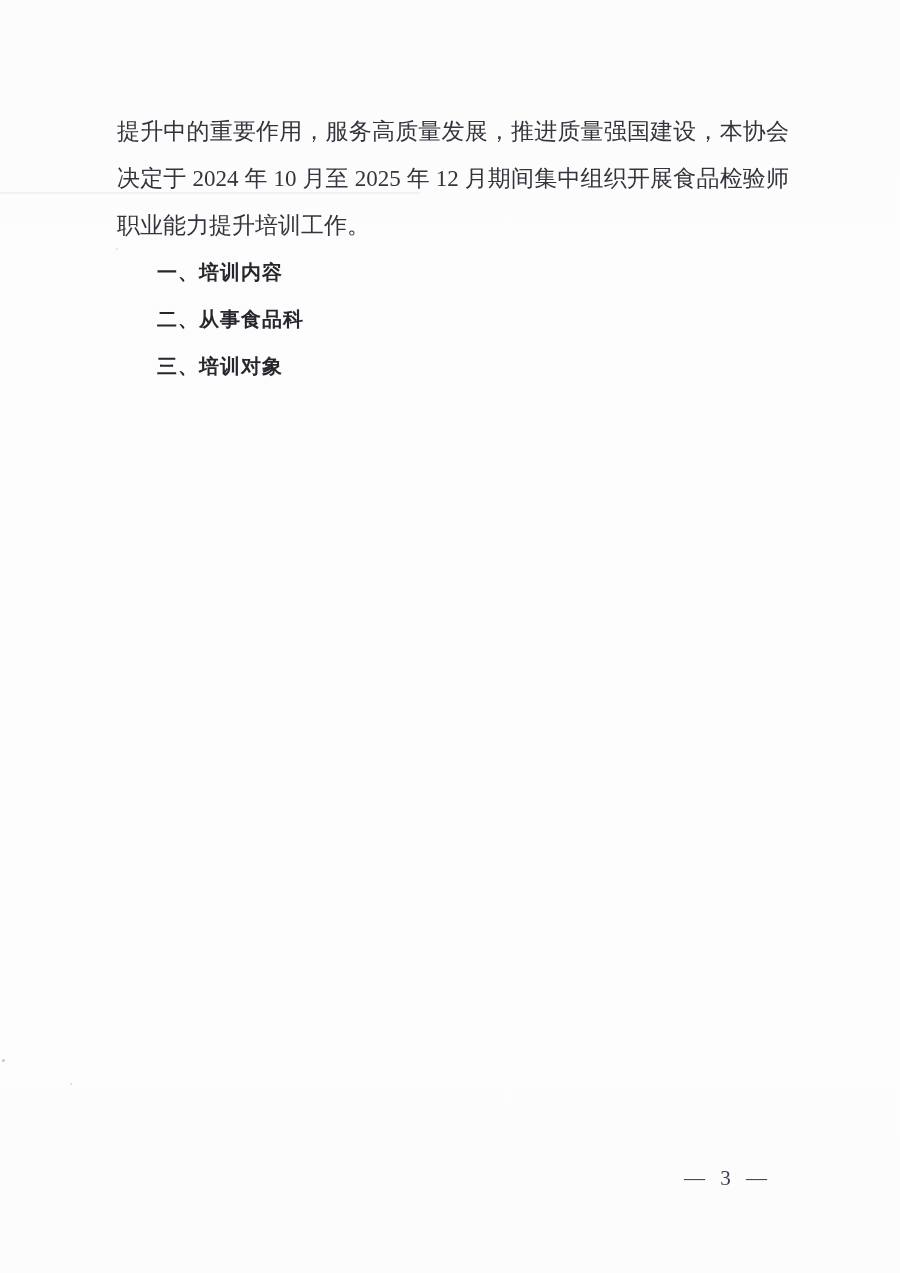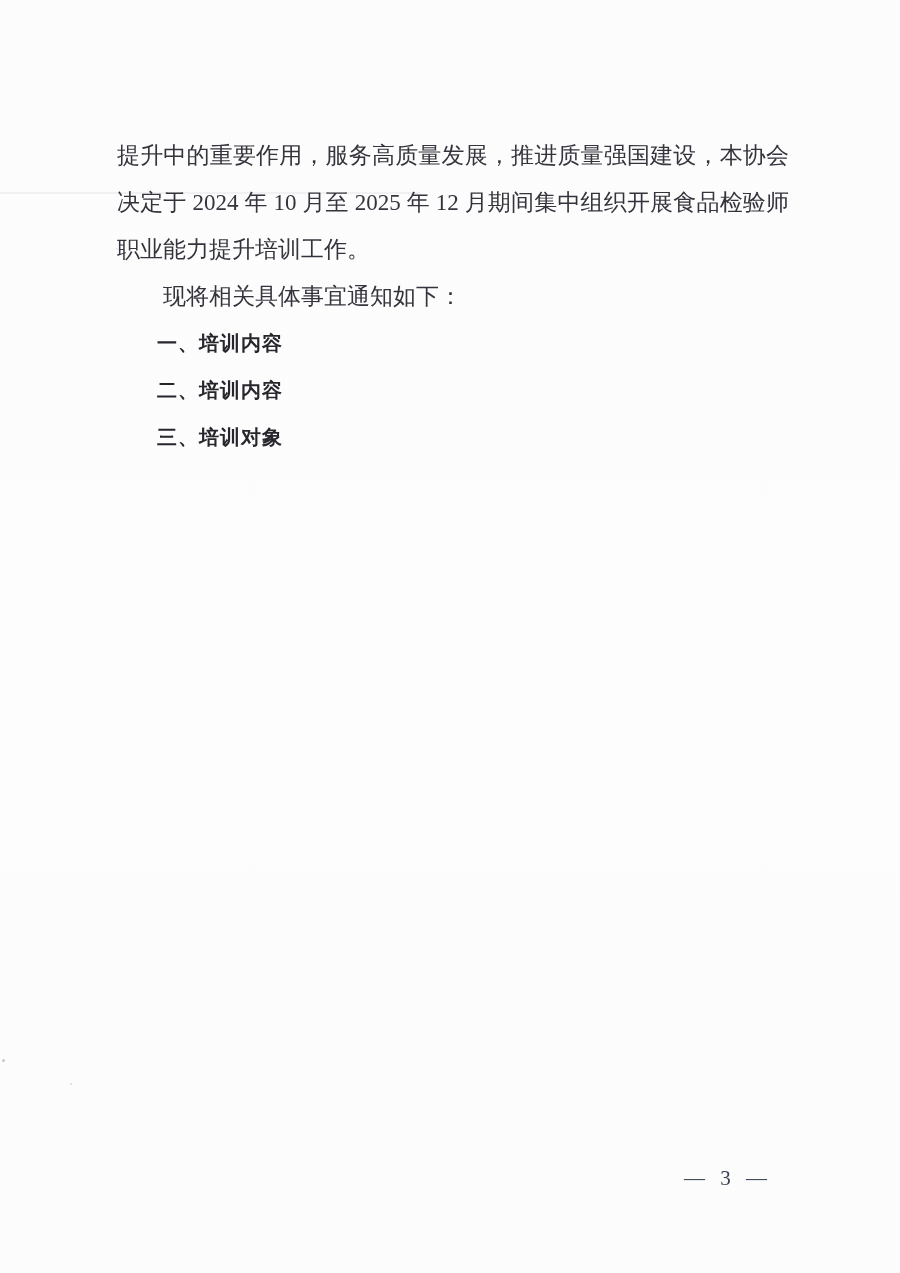--- a/index.html
+++ b/index.html
@@ -31,21 +31,21 @@
     background: #9a9aa4;
     opacity: 0.55;
   }
   .speck.s1 { left: 2px;  top: 1059px; width: 3px; height: 3px; }
   .speck.s2 { left: 70px; top: 1083px; width: 2px; height: 2px; opacity: 0.35; }
   .speck.s3 { left: 116px; top: 248px; width: 2px; height: 2px; opacity: 0.3; }
 
   .doc {
     position: absolute;
     left: 117px;
-    top: 132px;
+    top: 108px;
     width: 672px;
     color: #34343c;
     font-size: 23px;
     line-height: 47px;
     letter-spacing: 0;
     text-align: justify;
     text-justify: inter-character;
   }
   .doc p {
     margin: 0;
@@ -80,20 +80,19 @@
 <body>
 
 <div class="page">
   <div class="scan-band"></div>
   <div class="speck s1"></div>
   <div class="speck s2"></div>
   <div class="speck s3"></div>
 
   <main class="doc" id="doc-body">
       <p>提升中的重要作用，服务高质量发展，推进质量强国建设，本协会决定于 2024 年 10 月至 2025 年 12 月期间集中组织开展食品检验师职业能力提升培训工作。</p>
-      <p class="indent">现将相关具体事宜通知如下：</p>
       <h2>一、培训内容</h2>
-      <h2>二、培训内容</h2>
+      <h2>二、从事食品科</h2>
       <h2>三、培训对象</h2>
     </main>
 
   <div class="footer">— 3 —</div>
 </div>
 
 </body></html>

